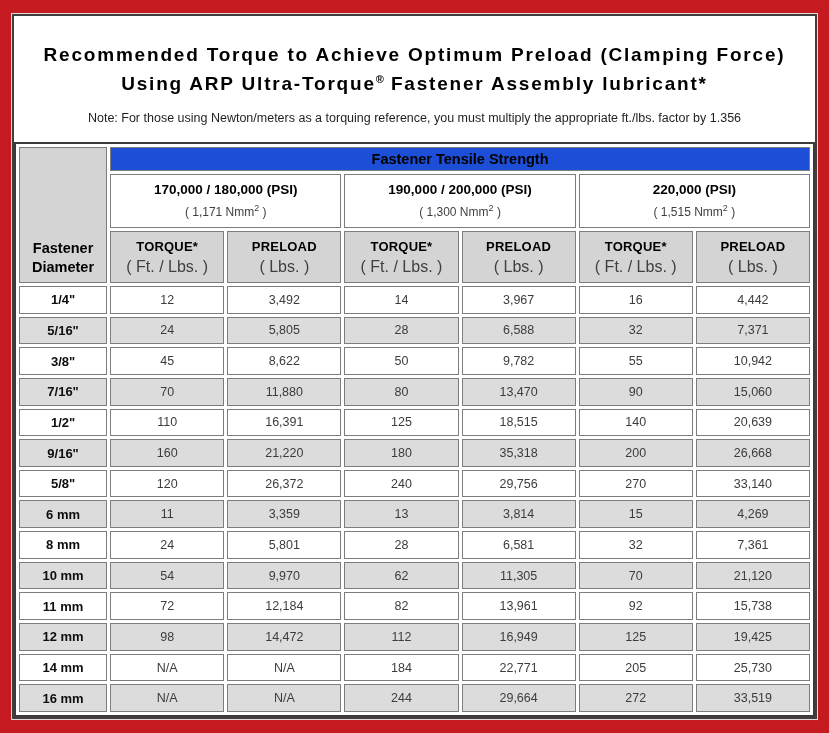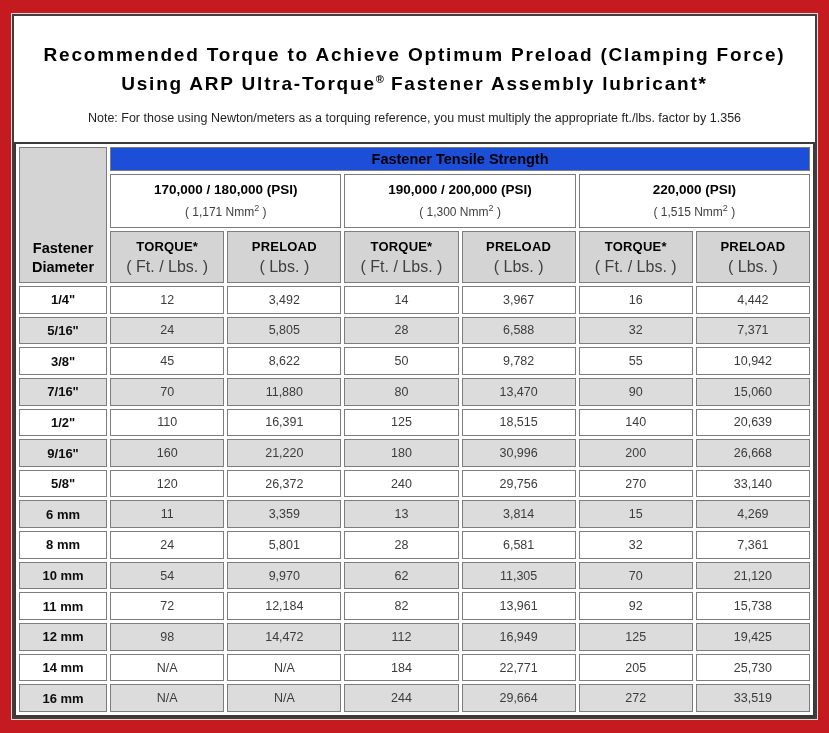--- a/index.html
+++ b/index.html
@@ -185,21 +185,21 @@
     <td>125</td>
     <td>18,515</td>
     <td>140</td>
     <td>20,639</td>
   </tr>
         <tr>
     <th>9/16"</th>
     <td>160</td>
     <td>21,220</td>
     <td>180</td>
-    <td>30,996</td>
+    <td>35,318</td>
     <td>200</td>
     <td>26,668</td>
   </tr>
         <tr>
     <th>5/8"</th>
     <td>120</td>
     <td>26,372</td>
     <td>240</td>
     <td>29,756</td>
     <td>270</td>

